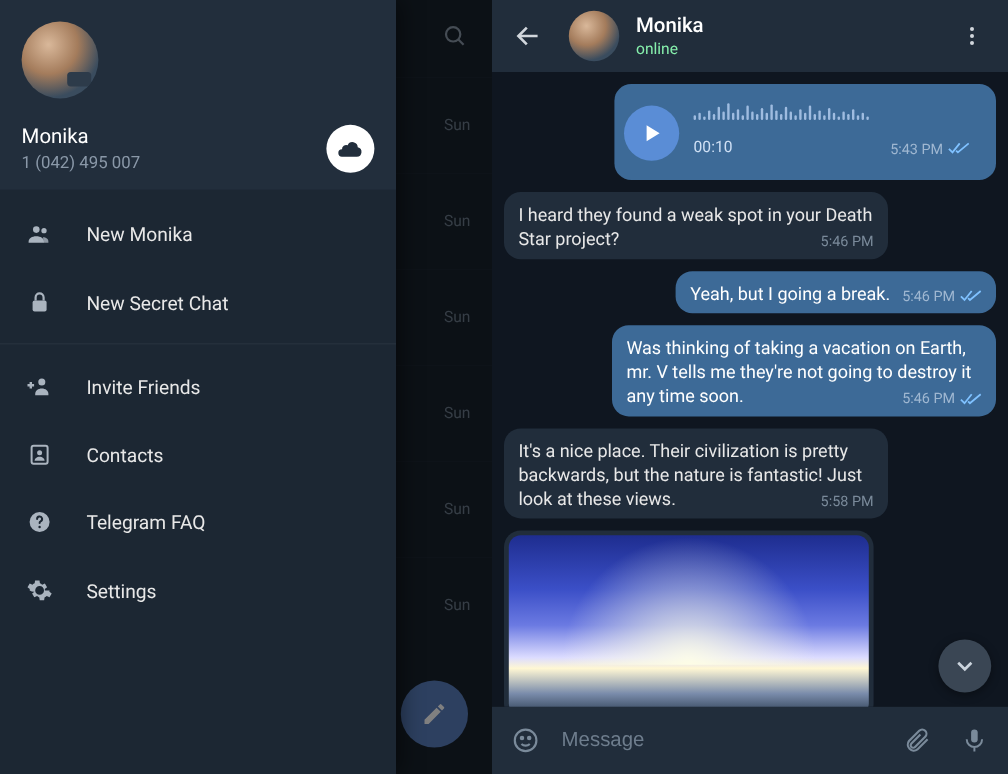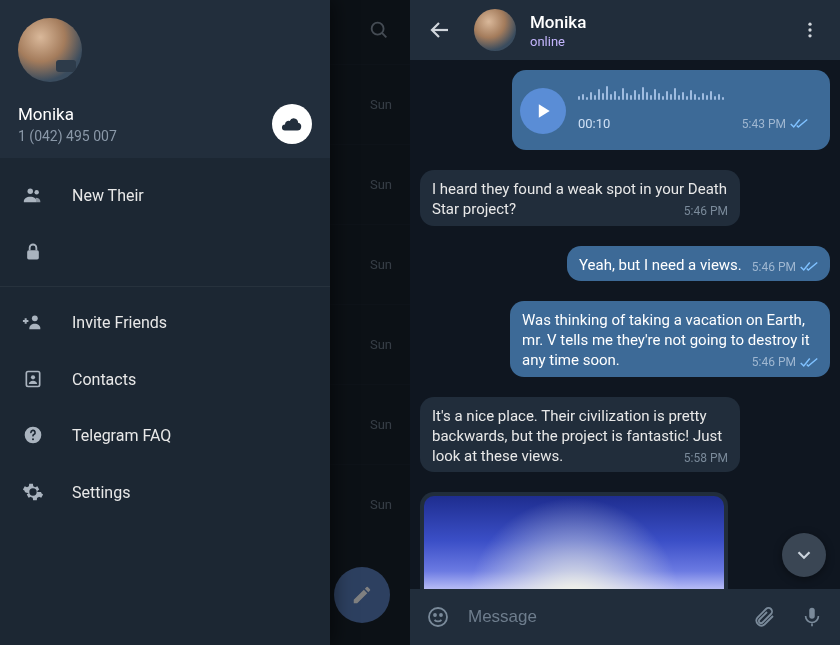--- a/index.html
+++ b/index.html
@@ -121,27 +121,27 @@
     padding:0 10px;
     gap:14px;
   }
   .hdr-icon-btn{width:40px;height:40px;display:flex;align-items:center;justify-content:center;color:#d1d6dc;cursor:pointer;}
   .avatar-sm{
     width:42px;height:42px;border-radius:50%;
     background: radial-gradient(circle at 35% 30%, #d9b89a 0%, #a47c5c 40%, #3a4c5e 72%);
   }
   .hdr-title{display:flex;flex-direction:column;flex:1;}
   .hdr-name{color:#fff;font-size:17px;font-weight:500;}
-  .hdr-status{color:#c4b5fd;font-size:13px;margin-top:2px;}
+  .hdr-status{color:#86efac;font-size:13px;margin-top:2px;}
 
   .chat-body{
     flex:1;
     overflow:hidden;
     padding:10px 10px 0 10px;
-    display:flex;flex-direction:column;gap:20px;
+    display:flex;flex-direction:column;gap:10px;
     position:relative;
   }
   .msg-row{display:flex;}
   .msg-row.in{justify-content:flex-start;}
   .msg-row.out{justify-content:flex-end;}
   .bubble{
     max-width:320px;
     border-radius:14px;
     padding:9px 12px 6px 12px;
     font-size:15px;
@@ -259,29 +259,30 @@
     <div class="drawer-list">
       <div class="drawer-item">
         <span class="icon-slot">
           <svg width="22" height="22" viewBox="0 0 24 24" fill="#aab4bf">
               <circle cx="9" cy="8" r="3"></circle>
               <circle cx="16" cy="9" r="2.4"></circle>
               <path d="M2 19c0-3 3-5 7-5s7 2 7 5v1H2z"></path>
               <path d="M15 15c3 0 5 1.6 5 4v1h-4" fill-opacity="0.8"></path>
             </svg>
         </span>
-        <span>New Their</span>
+        <span>New Monika</span>
       </div>
       <div class="drawer-item">
         <span class="icon-slot">
           <svg width="20" height="20" viewBox="0 0 24 24" fill="#aab4bf">
               <rect x="5" y="10" width="14" height="11" rx="2"></rect>
               <path d="M8 10V7a4 4 0 0 1 8 0v3" fill="none" stroke="#aab4bf" stroke-width="2.2"></path>
             </svg>
         </span>
+        <span>New Secret Chat</span>
       </div>
 
       <div class="drawer-sep"></div>
 
       <div class="drawer-item">
         <span class="icon-slot">
           <svg width="22" height="22" viewBox="0 0 24 24" fill="#aab4bf">
               <circle cx="14" cy="8" r="3.2"></circle>
               <path d="M8 19c0-3 2.7-5 6-5s6 2 6 5v1H8z"></path>
               <path d="M4 8v6M1 11h6" stroke="#aab4bf" stroke-width="2.2" fill="none"></path>
@@ -415,21 +416,21 @@
       <div class="bubble in">
         <span>I heard they found a weak spot in your Death Star project?</span>
         <span class="meta">
             <span>5:46 PM</span>
           </span>
       </div>
     </div>
 
     <div class="msg-row out">
       <div class="bubble out">
-        <span>Yeah, but I need a views.</span>
+        <span>Yeah, but I going a break.</span>
         <span class="meta">
           <span>5:46 PM</span>
           <span class="checks">
               <svg width="18" height="12" viewBox="0 0 24 14" fill="none" stroke="#7fc1ff" stroke-width="2">
                 <path d="M1 7l4 4L13 1"></path>
                 <path d="M9 9l2 2L23 1"></path>
               </svg>
             </span>
         </span>
       </div>
@@ -445,21 +446,21 @@
                 <path d="M1 7l4 4L13 1"></path>
                 <path d="M9 9l2 2L23 1"></path>
               </svg>
             </span>
         </span>
       </div>
     </div>
 
     <div class="msg-row in">
       <div class="bubble in">
-        <span>It's a nice place. Their civilization is pretty backwards, but the project is fantastic! Just look at these views.</span>
+        <span>It's a nice place. Their civilization is pretty backwards, but the nature is fantastic! Just look at these views.</span>
         <span class="meta">
             <span>5:58 PM</span>
           </span>
       </div>
     </div>
 
     <div class="msg-row in">
       <div class="bubble in photo-bubble">
         <div class="photo"></div>
       </div>

